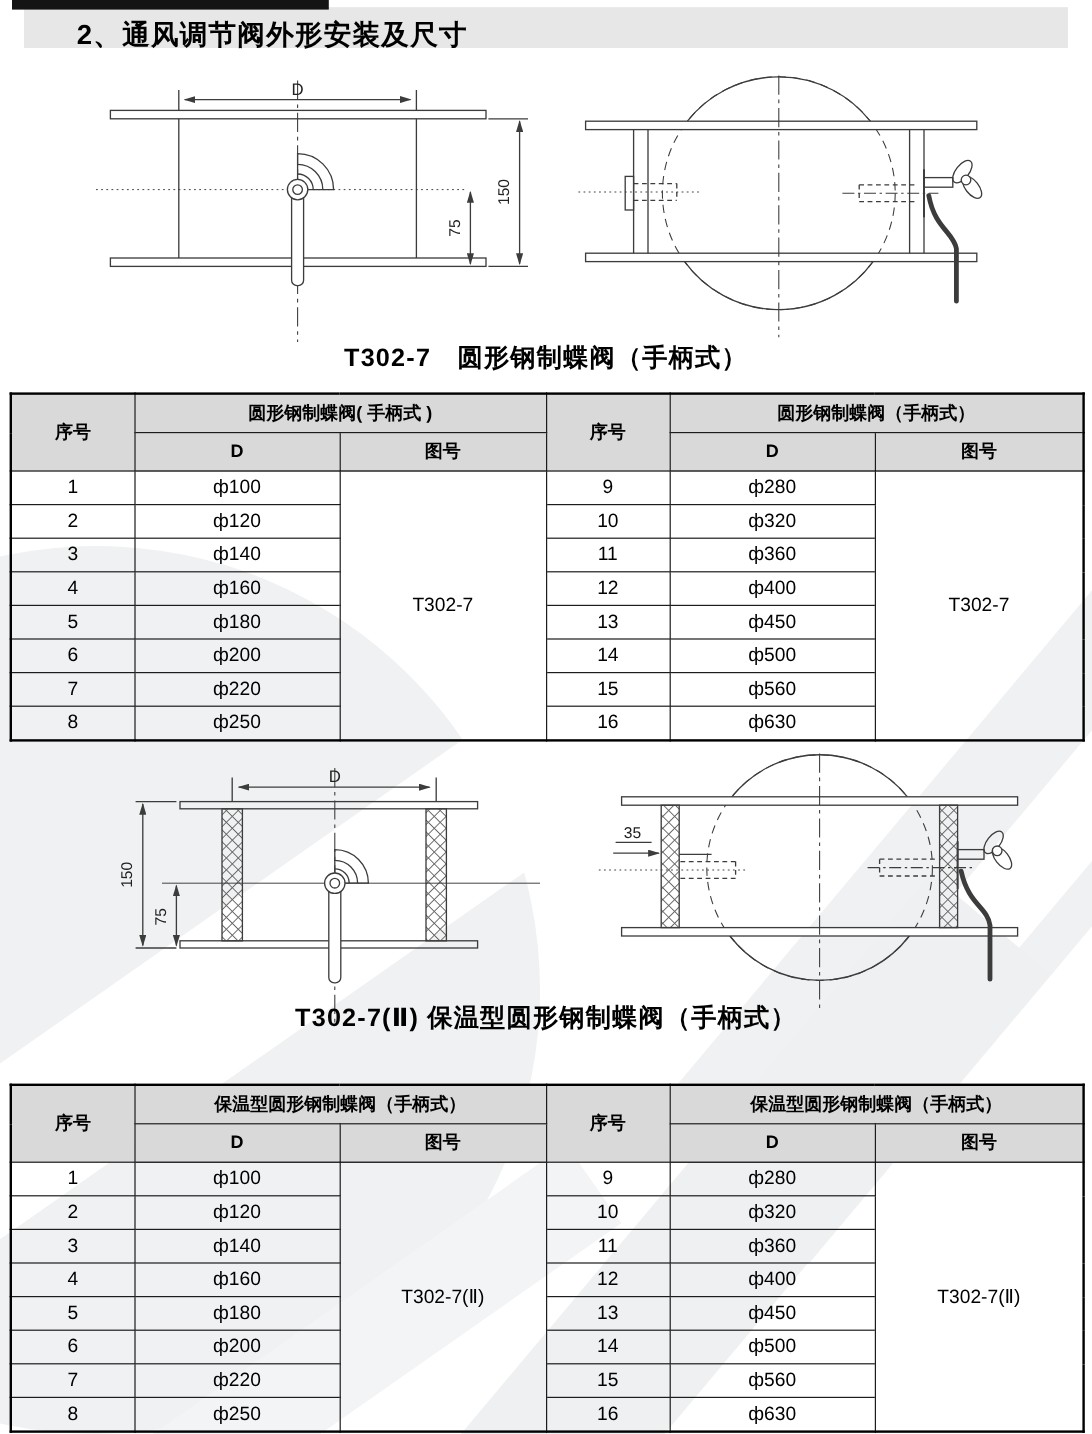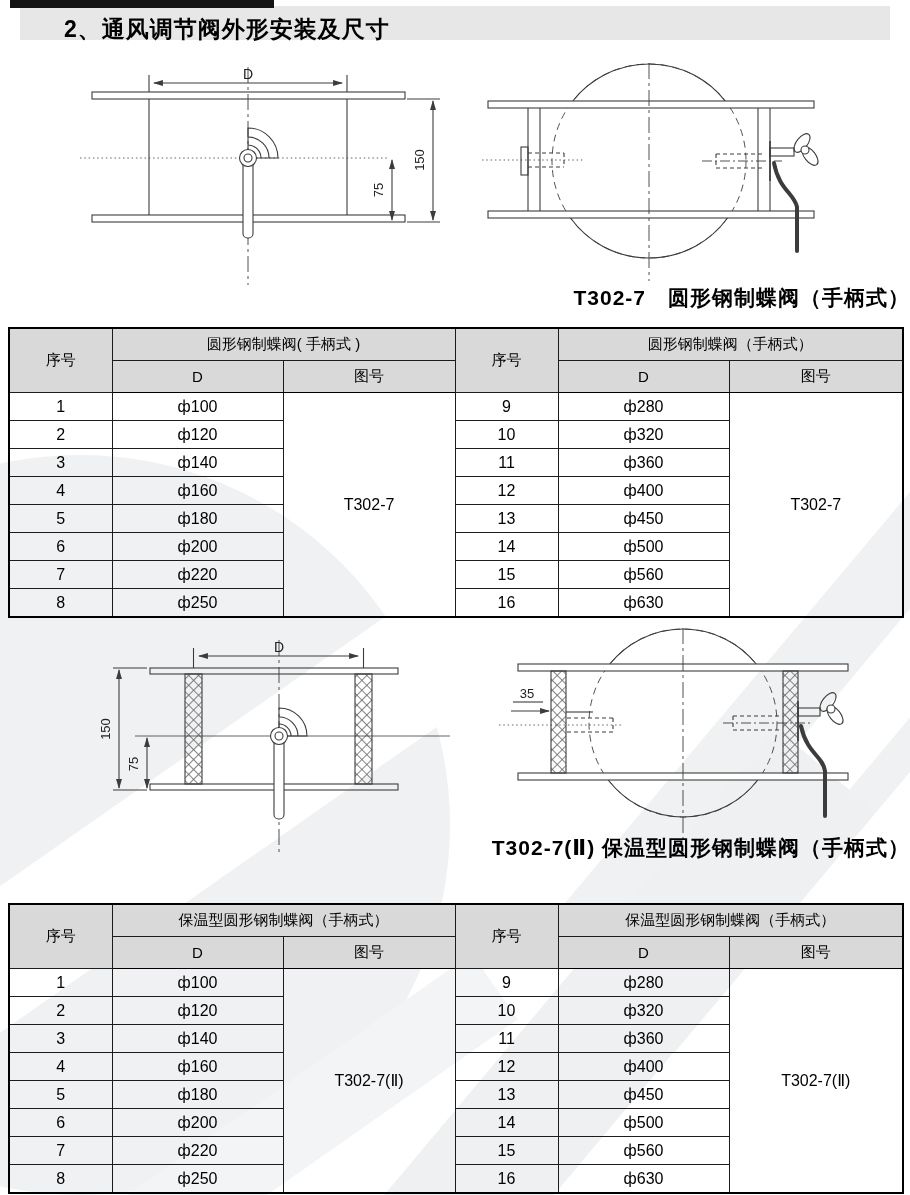--- a/index.html
+++ b/index.html
@@ -24,34 +24,34 @@
   .title-accent{position:absolute;left:10px;top:0;width:264px;height:8px;background:#141414;}
   .page-title{position:absolute;left:44px;top:8px;margin:0;font-size:23px;font-weight:bold;letter-spacing:1px;}
 
   
   .figrow{position:absolute;display:flex;}
   #fig1{left:50px;top:55px;gap:14px;}
   #fig2{left:55px;top:616px;gap:8px;}
   svg{display:block;}
   svg text{font-family:"Liberation Sans","DejaVu Sans",sans-serif;fill:#222;}
 
-  .caption{position:absolute;left:0;width:910px;text-align:right;font-size:21px;font-weight:bold;letter-spacing:1px;}
+  .caption{position:absolute;left:0;width:910px;text-align:center;font-size:21px;font-weight:bold;letter-spacing:1px;}
   #caption1{top:284px;}
   #caption2{top:834px;}
 
   
   table.spec{
     position:absolute;left:8px;width:894px;
     border-collapse:collapse;table-layout:fixed;
     border:2px solid #000;
   }
   #table1{top:327px;}
   #table2{top:903px;}
   table.spec th,table.spec td{border:1px solid #1c1c1c;text-align:center;padding:0;}
-  table.spec thead th{background:#d9d9d9;font-size:15px;font-weight:normal;height:31px;}
+  table.spec thead th{background:#d9d9d9;font-size:15px;font-weight:bold;height:31px;}
   table.spec thead tr:last-child th{border-bottom:1.5px solid #000;}
   table.spec tbody td{font-size:16px;height:27px;background:transparent;}
   col.c-idx{width:103px;}
   col.c-d{width:171px;}
   col.c-fig{width:172px;}
   col.c-fig2{width:174px;}
 </style>
 </head>
 <body>
 

